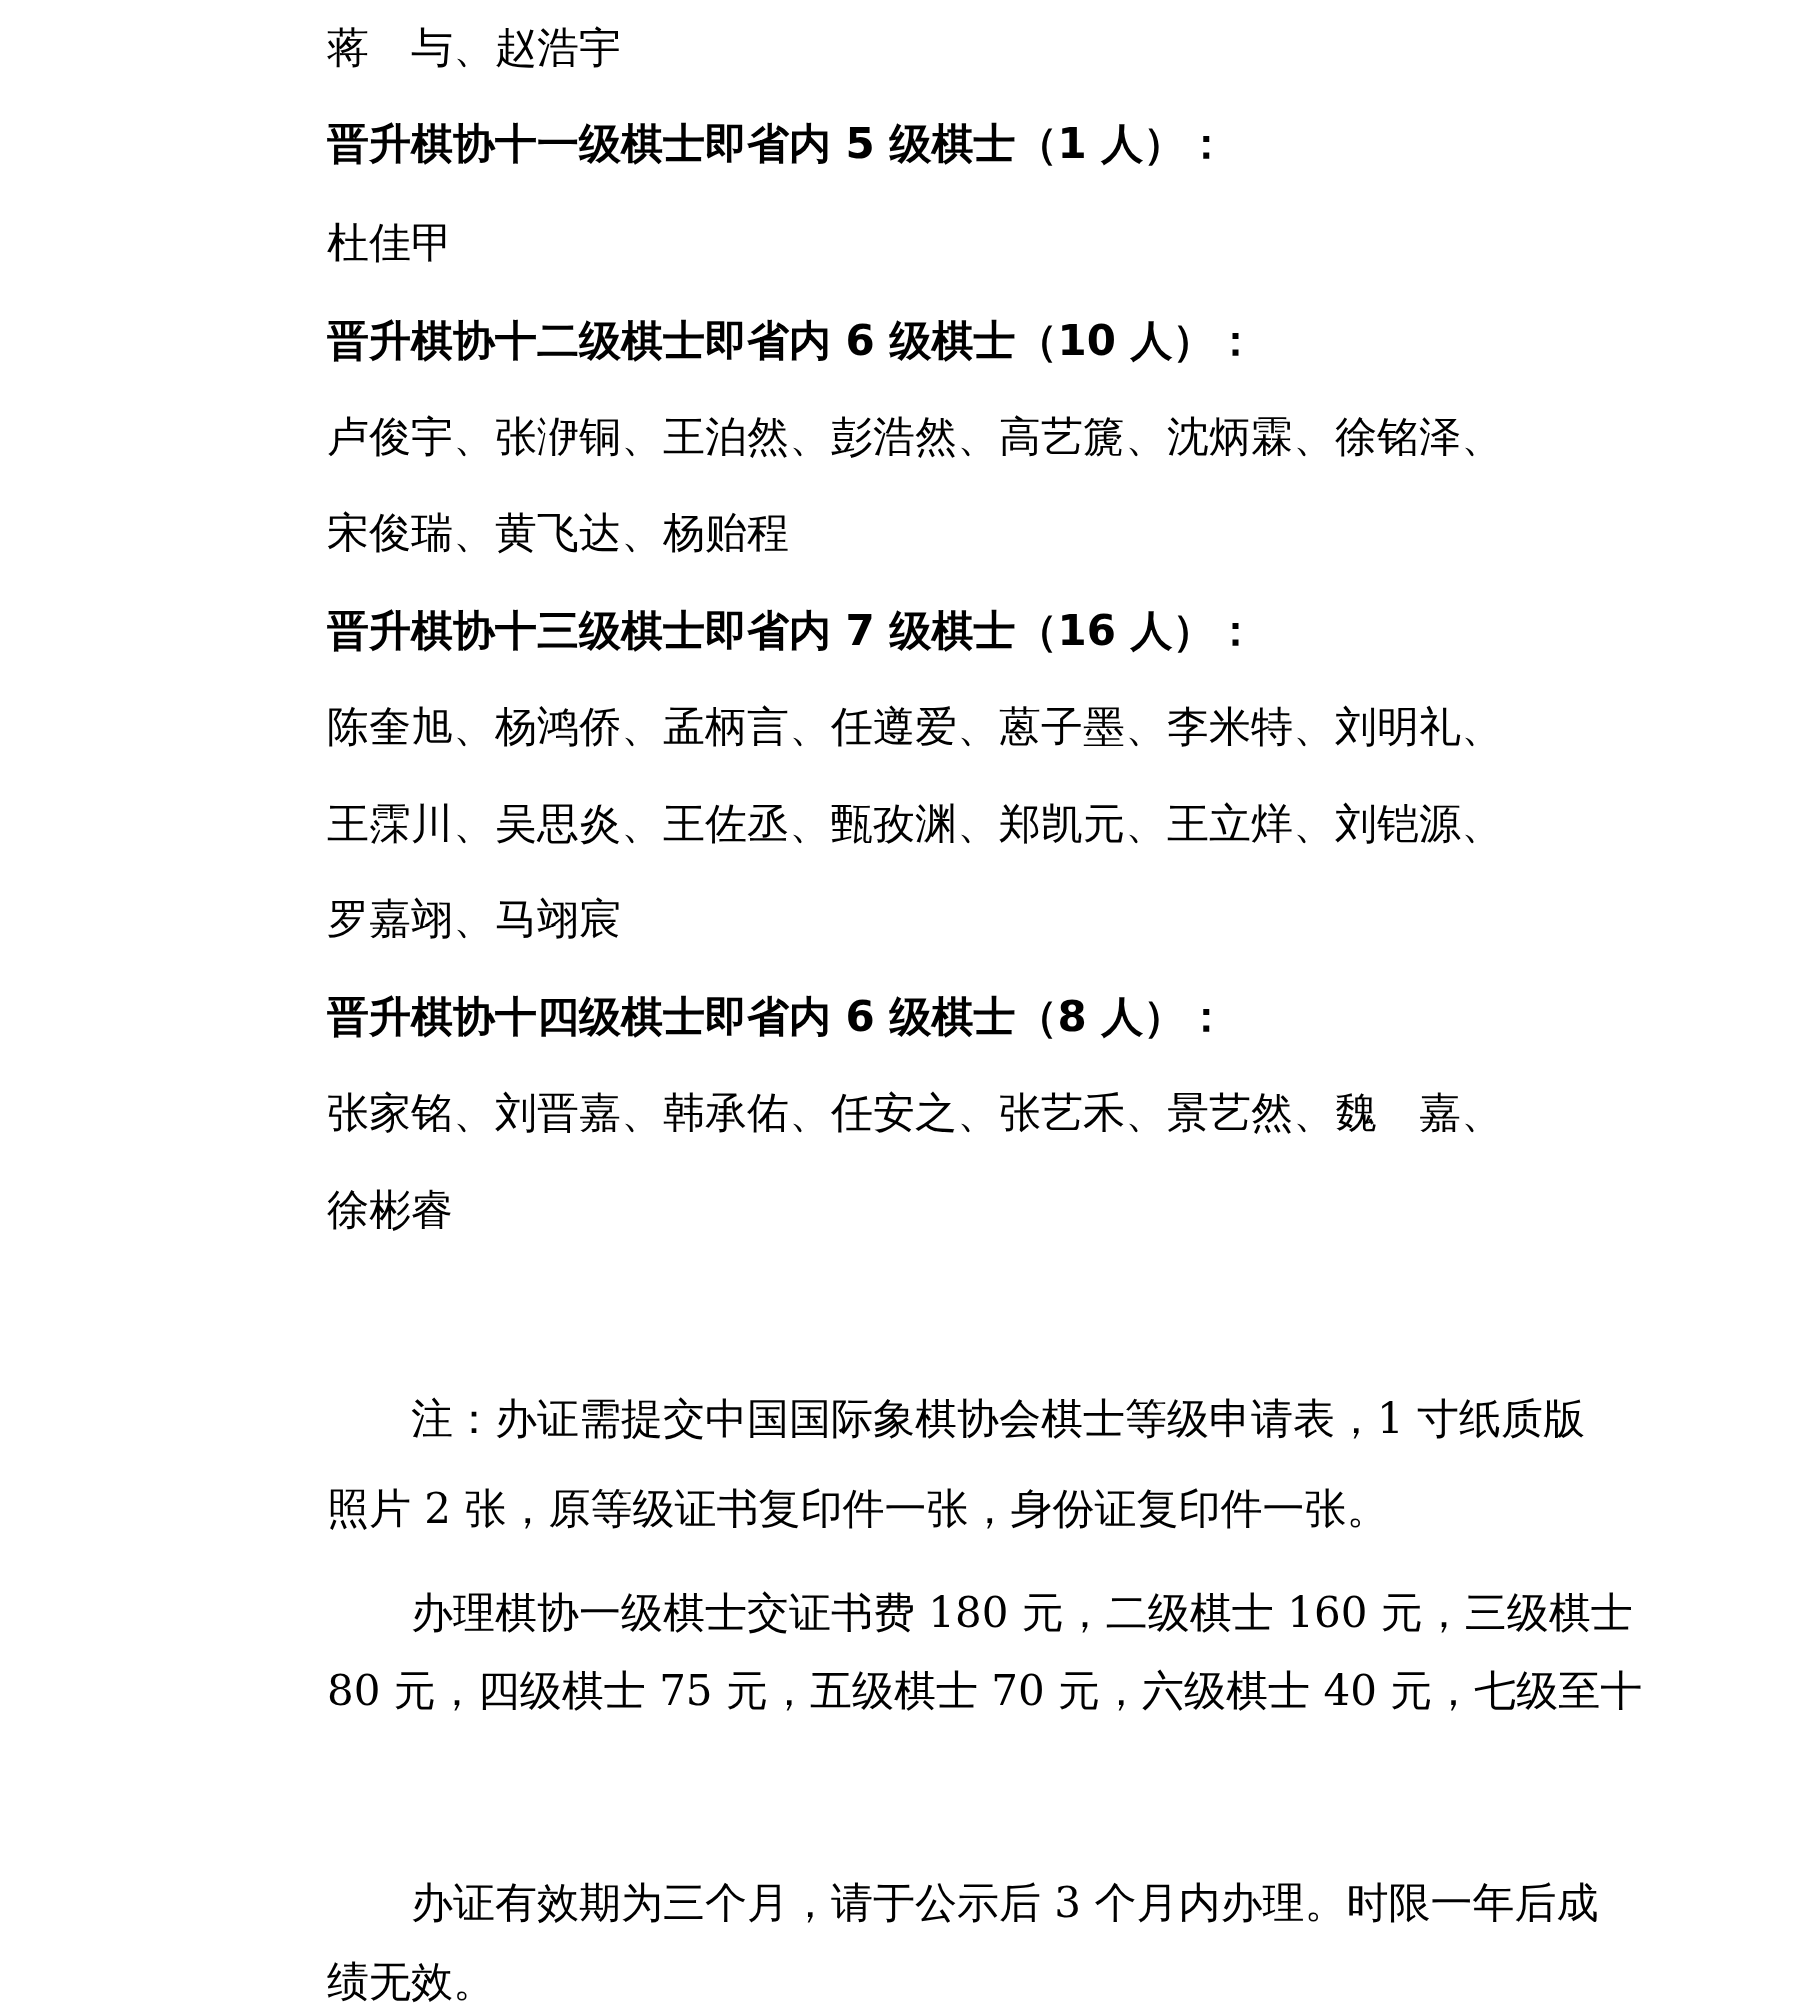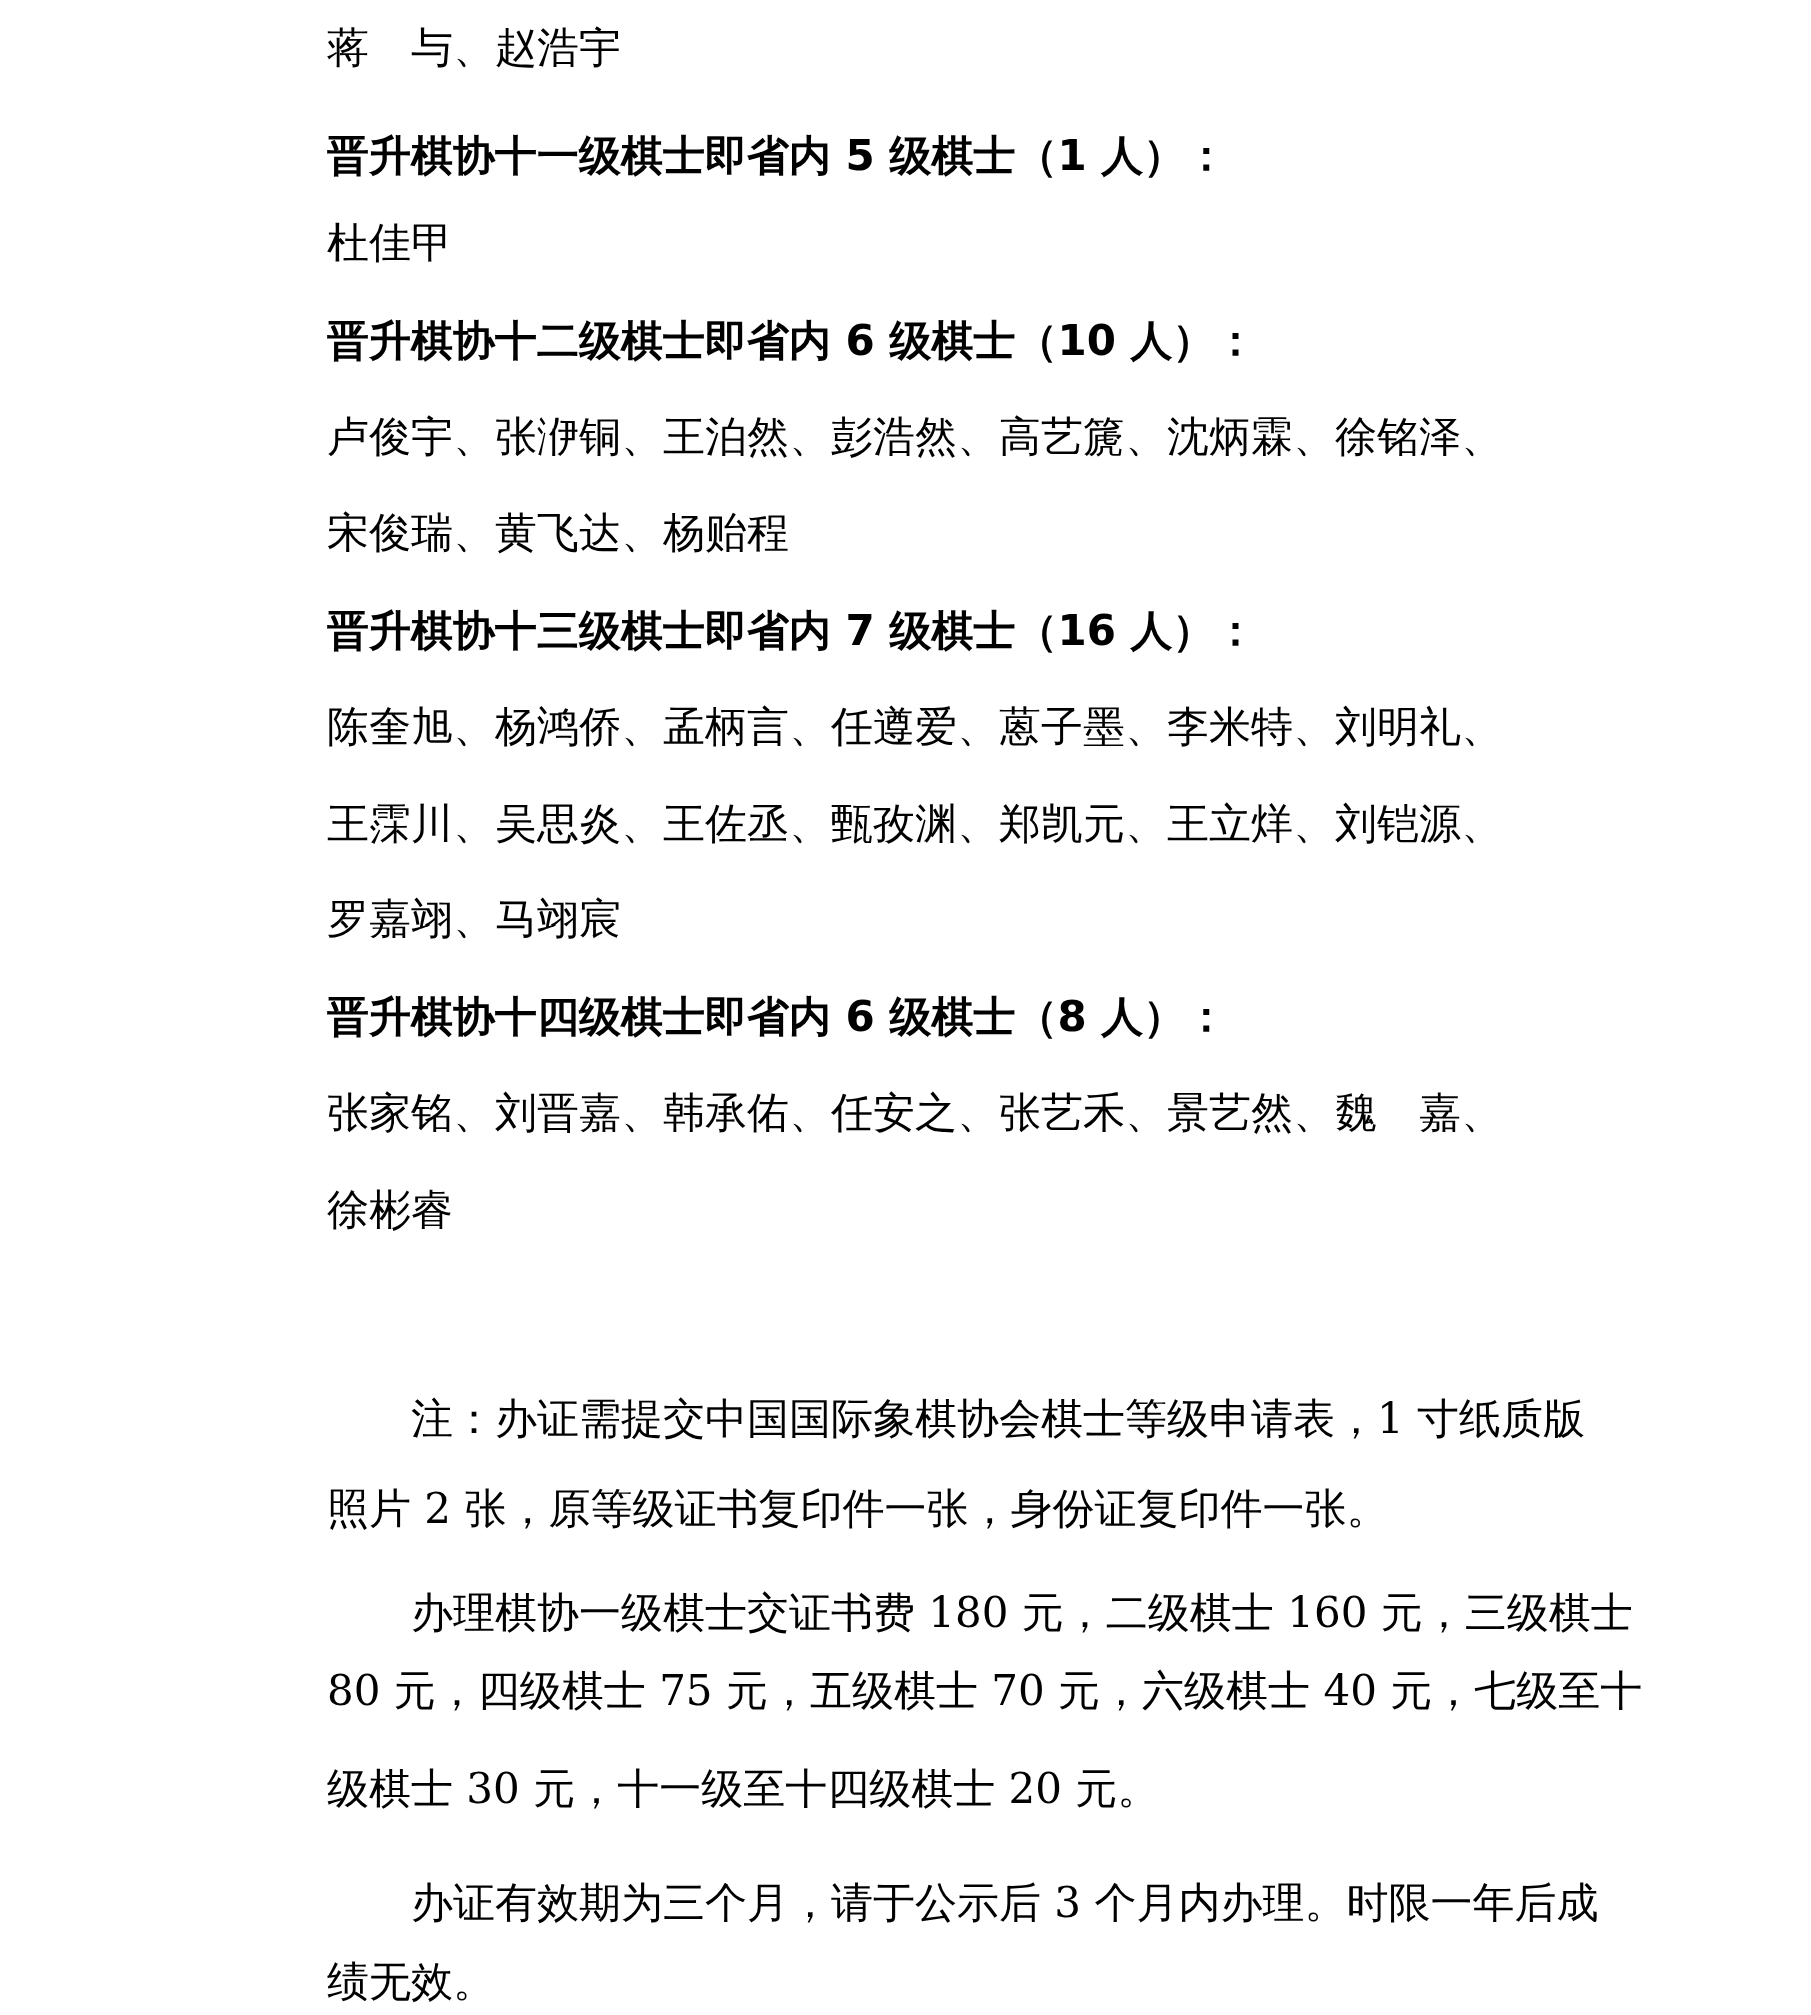--- a/index.html
+++ b/index.html
@@ -24,40 +24,39 @@
   }
   .indent { padding-left: 84px; margin-top: 17px; }
 </style>
 </head>
 <body>
 
 <div class="page">
 
   <div class="line body-text" style="top:10.3px;">蒋　与、赵浩宇</div>
 
-  <div class="line heading" style="top:106px;margin-top:12px;">晋升棋协十一级棋士即省内 5 级棋士（1 人）：</div>
+  <div class="line heading" style="top:106px;">晋升棋协十一级棋士即省内 5 级棋士（1 人）：</div>
   <div class="line body-text" style="top:205px;">杜佳甲</div>
 
   <div class="line heading" style="top:303px;">晋升棋协十二级棋士即省内 6 级棋士（10 人）：</div>
   <div class="line body-text" style="top:399px;">卢俊宇、张洢铜、王泊然、彭浩然、高艺篪、沈炳霖、徐铭泽、</div>
   <div class="line body-text" style="top:495px;">宋俊瑞、黄飞达、杨贻程</div>
 
   <div class="line heading" style="top:593px;">晋升棋协十三级棋士即省内 7 级棋士（16 人）：</div>
   <div class="line body-text" style="top:689px;">陈奎旭、杨鸿侨、孟柄言、任遵爱、蒽子墨、李米特、刘明礼、</div>
   <div class="line body-text" style="top:786px;">王霂川、吴思炎、王佐丞、甄孜渊、郑凯元、王立烊、刘铠源、</div>
   <div class="line body-text" style="top:881px;">罗嘉翊、马翊宸</div>
 
   <div class="line heading" style="top:979px;">晋升棋协十四级棋士即省内 6 级棋士（8 人）：</div>
   <div class="line body-text" style="top:1075px;">张家铭、刘晋嘉、韩承佑、任安之、张艺禾、景艺然、魏　嘉、</div>
   <div class="line body-text" style="top:1172px;">徐彬睿</div>
 
   <div class="line body-text indent" style="top:1364px;">注：办证需提交中国国际象棋协会棋士等级申请表，1 寸纸质版</div>
   <div class="line body-text" style="top:1460px;margin-top:11px;">照片 2 张，原等级证书复印件一张，身份证复印件一张。</div>
 
   <div class="line body-text indent" style="top:1558px;">办理棋协一级棋士交证书费 180 元，二级棋士 160 元，三级棋士</div>
   <div class="line body-text" style="top:1653px;">80 元，四级棋士 75 元，五级棋士 70 元，六级棋士 40 元，七级至十</div>
-  <div class="line body-text" style="top:1751px;">级棋士 30 元，十一级至十四级棋士 20 元。</div>
 
   <div class="line body-text indent" style="top:1848px;">办证有效期为三个月，请于公示后 3 个月内办理。时限一年后成</div>
   <div class="line body-text" style="top:1944px;">绩无效。</div>
 
 </div>
 
 
 </body></html>

